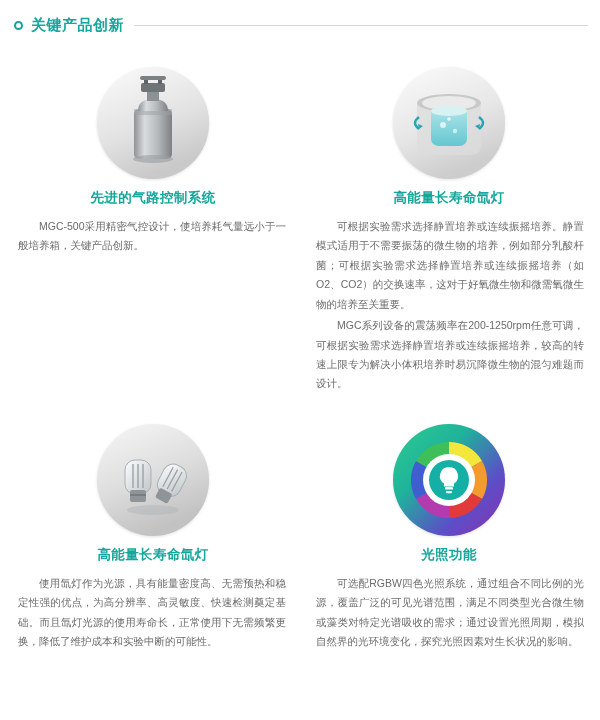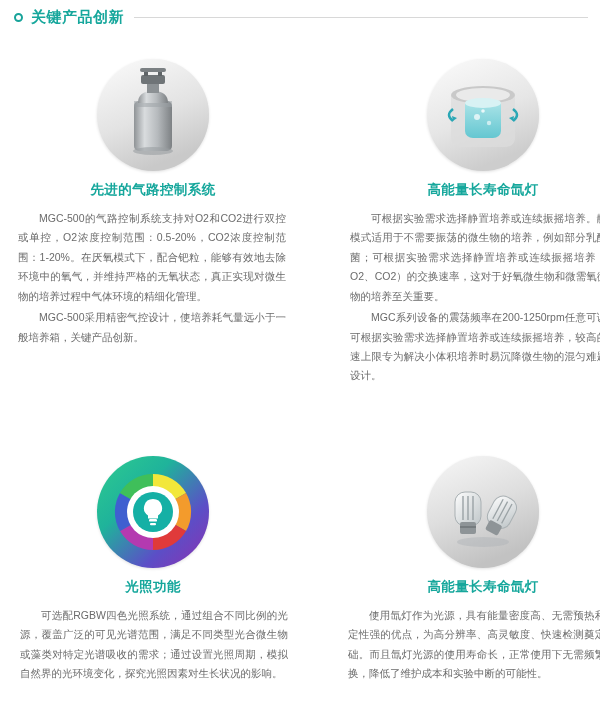--- a/index.html
+++ b/index.html
@@ -18,21 +18,21 @@
     position: relative;
     width: 600px;
     height: 720px;
     box-sizing: border-box;
   }
 
   
   .header {
     display: flex;
     align-items: center;
-    padding: 8px 0 8px 14px;
+    padding: 16px 0 8px 14px;
   }
   .header-bullet {
     width: 9px;
     height: 9px;
     border-radius: 50%;
     border: 2px solid #18a39a;
     box-sizing: border-box;
     margin-right: 8px;
     flex: 0 0 auto;
   }
@@ -52,21 +52,20 @@
   }
 
   
   .grid {
     display: grid;
     grid-template-columns: 290px 290px;
     column-gap: 6px;
     row-gap: 0px;
     padding: 6px 8px 0 8px;
     box-sizing: border-box;
-    gap: 40px;
   }
   .card {
     padding: 4px 10px 10px 10px;
     box-sizing: border-box;
   }
   .card-img-wrap {
     display: flex;
     justify-content: center;
     margin-top: 14px;
     margin-bottom: 10px;
@@ -144,21 +143,20 @@
             <rect x="44" y="16" width="24" height="9" rx="2" fill="#6f7477"></rect>
             <rect x="47" y="11" width="4" height="6" fill="#5f6467"></rect>
             <rect x="61" y="11" width="4" height="6" fill="#5f6467"></rect>
             <rect x="43" y="9" width="26" height="4" rx="2" fill="#7b8083"></rect>
 
             <ellipse cx="56" cy="92" rx="20" ry="4" fill="#9a9ea1" opacity="0.6"></ellipse>
           </svg>
         </div>
       </div>
       <div class="card-title">先进的气路控制系统</div>
-      <p class="para">MGC-500的气路控制系统支持对O2和CO2进行双控或单控，O2浓度控制范围：0.5-20%，CO2浓度控制范围：1-20%。在厌氧模式下，配合钯粒，能够有效地去除环境中的氧气，并维持严格的无氧状态，真正实现对微生物的培养过程中气体环境的精细化管理。</p>
       <p class="para">MGC-500采用精密气控设计，使培养耗气量远小于一般培养箱，关键产品创新。</p>
     </div>
 
     <div class="card right">
       <div class="card-img-wrap">
         <div class="circle">
           <svg width="112" height="112" viewBox="0 0 112 112">
             <defs>
               <linearGradient id="bgGrad2" x1="0" y1="0" x2="0.4" y2="1">
                 <stop offset="0%" stop-color="#fbfbfb"></stop>
@@ -186,20 +184,59 @@
 
             <circle cx="50" cy="58" r="3" fill="#ffffff" opacity="0.7"></circle>
             <circle cx="62" cy="64" r="2.2" fill="#ffffff" opacity="0.6"></circle>
             <circle cx="56" cy="52" r="1.8" fill="#ffffff" opacity="0.8"></circle>
           </svg>
         </div>
       </div>
       <div class="card-title">高能量长寿命氙灯</div>
       <p class="para">可根据实验需求选择静置培养或连续振摇培养。静置模式适用于不需要振荡的微生物的培养，例如部分乳酸杆菌；可根据实验需求选择静置培养或连续振摇培养（如O2、CO2）的交换速率，这对于好氧微生物和微需氧微生物的培养至关重要。</p>
       <p class="para">MGC系列设备的震荡频率在200-1250rpm任意可调，可根据实验需求选择静置培养或连续振摇培养，较高的转速上限专为解决小体积培养时易沉降微生物的混匀难题而设计。</p>
+    </div>
+
+    <div class="card left">
+      <div class="card-img-wrap">
+        <div class="circle">
+          <svg width="112" height="112" viewBox="0 0 112 112">
+            <defs>
+              <linearGradient id="bgGrad3" x1="0" y1="0" x2="0.4" y2="1">
+                <stop offset="0%" stop-color="#f7f7f7"></stop>
+                <stop offset="55%" stop-color="#dedede"></stop>
+                <stop offset="100%" stop-color="#c2c2c2"></stop>
+              </linearGradient>
+              <linearGradient id="glassGrad" x1="0" y1="0" x2="1" y2="1">
+                <stop offset="0%" stop-color="#ffffff" stop-opacity="0.95"></stop>
+                <stop offset="100%" stop-color="#bcc4c7" stop-opacity="0.85"></stop>
+              </linearGradient>
+            </defs>
+            <rect width="112" height="112" fill="url(#bgGrad3)"></rect>
+
+            <rect x="28" y="36" width="26" height="34" rx="10" fill="url(#glassGrad)" stroke="#a9b0b3" stroke-width="1"></rect>
+            <rect x="33" y="66" width="16" height="12" rx="2" fill="#8e9497"></rect>
+            <rect x="33" y="70" width="16" height="2" fill="#767c7f"></rect>
+            <line x1="36" y1="40" x2="36" y2="64" stroke="#9aa2a5" stroke-width="1.4"></line>
+            <line x1="41" y1="40" x2="41" y2="64" stroke="#9aa2a5" stroke-width="1.4"></line>
+            <line x1="46" y1="40" x2="46" y2="64" stroke="#9aa2a5" stroke-width="1.4"></line>
+
+            <g transform="rotate(28 74 58)">
+              <rect x="62" y="40" width="24" height="32" rx="10" fill="url(#glassGrad)" stroke="#a9b0b3" stroke-width="1"></rect>
+              <rect x="67" y="68" width="14" height="11" rx="2" fill="#8e9497"></rect>
+              <line x1="69" y1="44" x2="69" y2="66" stroke="#9aa2a5" stroke-width="1.3"></line>
+              <line x1="74" y1="44" x2="74" y2="66" stroke="#9aa2a5" stroke-width="1.3"></line>
+              <line x1="79" y1="44" x2="79" y2="66" stroke="#9aa2a5" stroke-width="1.3"></line>
+            </g>
+            <ellipse cx="56" cy="86" rx="26" ry="5" fill="#aeb2b5" opacity="0.45"></ellipse>
+          </svg>
+        </div>
+      </div>
+      <div class="card-title">高能量长寿命氙灯</div>
+      <p class="para">使用氙灯作为光源，具有能量密度高、无需预热和稳定性强的优点，为高分辨率、高灵敏度、快速检测奠定基础。而且氙灯光源的使用寿命长，正常使用下无需频繁更换，降低了维护成本和实验中断的可能性。</p>
     </div>
 
     <div class="card right">
       <div class="card-img-wrap">
         <div class="circle">
           <svg width="112" height="112" viewBox="0 0 112 112">
             <defs>
               <linearGradient id="bg4a" x1="0" y1="0" x2="1" y2="1">
                 <stop offset="0%" stop-color="#2ecc8f"></stop>
                 <stop offset="35%" stop-color="#1fb39b"></stop>
@@ -225,53 +262,14 @@
               <rect x="-4" y="9" width="8" height="2.6" rx="1.2" fill="#ffffff"></rect>
               <rect x="-3" y="13" width="6" height="2.2" rx="1" fill="#ffffff"></rect>
             </g>
           </svg>
         </div>
       </div>
       <div class="card-title">光照功能</div>
       <p class="para">可选配RGBW四色光照系统，通过组合不同比例的光源，覆盖广泛的可见光谱范围，满足不同类型光合微生物或藻类对特定光谱吸收的需求；通过设置光照周期，模拟自然界的光环境变化，探究光照因素对生长状况的影响。</p>
     </div>
 
-    <div class="card left">
-      <div class="card-img-wrap">
-        <div class="circle">
-          <svg width="112" height="112" viewBox="0 0 112 112">
-            <defs>
-              <linearGradient id="bgGrad3" x1="0" y1="0" x2="0.4" y2="1">
-                <stop offset="0%" stop-color="#f7f7f7"></stop>
-                <stop offset="55%" stop-color="#dedede"></stop>
-                <stop offset="100%" stop-color="#c2c2c2"></stop>
-              </linearGradient>
-              <linearGradient id="glassGrad" x1="0" y1="0" x2="1" y2="1">
-                <stop offset="0%" stop-color="#ffffff" stop-opacity="0.95"></stop>
-                <stop offset="100%" stop-color="#bcc4c7" stop-opacity="0.85"></stop>
-              </linearGradient>
-            </defs>
-            <rect width="112" height="112" fill="url(#bgGrad3)"></rect>
-
-            <rect x="28" y="36" width="26" height="34" rx="10" fill="url(#glassGrad)" stroke="#a9b0b3" stroke-width="1"></rect>
-            <rect x="33" y="66" width="16" height="12" rx="2" fill="#8e9497"></rect>
-            <rect x="33" y="70" width="16" height="2" fill="#767c7f"></rect>
-            <line x1="36" y1="40" x2="36" y2="64" stroke="#9aa2a5" stroke-width="1.4"></line>
-            <line x1="41" y1="40" x2="41" y2="64" stroke="#9aa2a5" stroke-width="1.4"></line>
-            <line x1="46" y1="40" x2="46" y2="64" stroke="#9aa2a5" stroke-width="1.4"></line>
-
-            <g transform="rotate(28 74 58)">
-              <rect x="62" y="40" width="24" height="32" rx="10" fill="url(#glassGrad)" stroke="#a9b0b3" stroke-width="1"></rect>
-              <rect x="67" y="68" width="14" height="11" rx="2" fill="#8e9497"></rect>
-              <line x1="69" y1="44" x2="69" y2="66" stroke="#9aa2a5" stroke-width="1.3"></line>
-              <line x1="74" y1="44" x2="74" y2="66" stroke="#9aa2a5" stroke-width="1.3"></line>
-              <line x1="79" y1="44" x2="79" y2="66" stroke="#9aa2a5" stroke-width="1.3"></line>
-            </g>
-            <ellipse cx="56" cy="86" rx="26" ry="5" fill="#aeb2b5" opacity="0.45"></ellipse>
-          </svg>
-        </div>
-      </div>
-      <div class="card-title">高能量长寿命氙灯</div>
-      <p class="para">使用氙灯作为光源，具有能量密度高、无需预热和稳定性强的优点，为高分辨率、高灵敏度、快速检测奠定基础。而且氙灯光源的使用寿命长，正常使用下无需频繁更换，降低了维护成本和实验中断的可能性。</p>
-    </div>
-
   </div>
 </div>
 
 </body></html>

